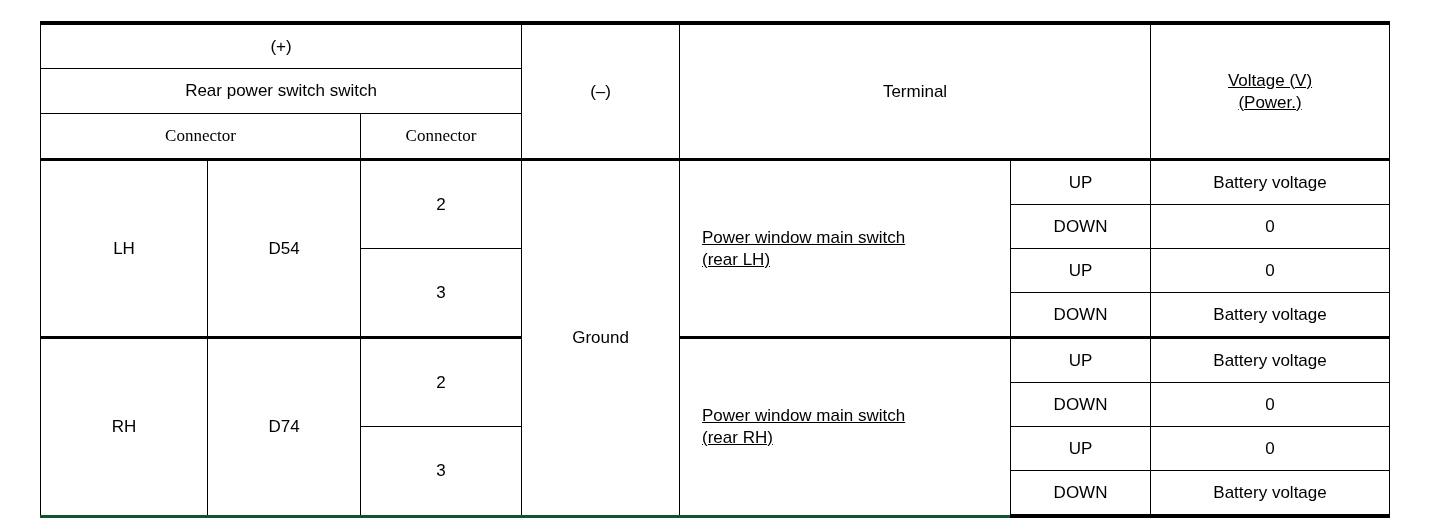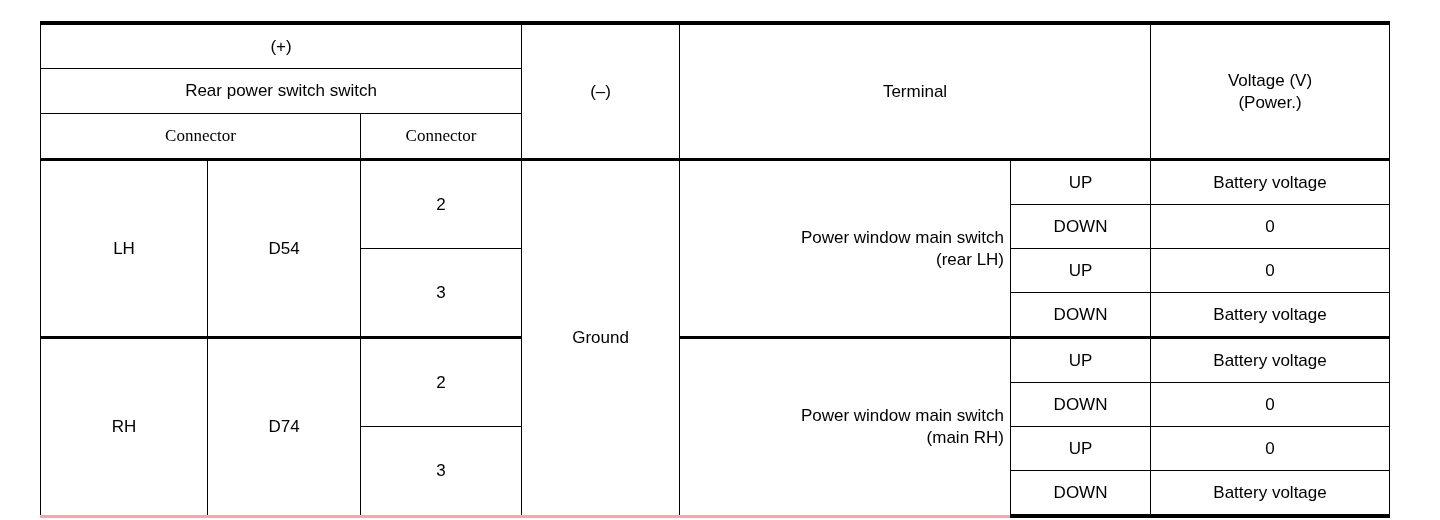--- a/index.html
+++ b/index.html
@@ -50,46 +50,46 @@
     border-top: 4px solid #000000;
   }
   .spec-table .rule-bottom td {
     border-bottom: 4px solid #000000;
   }
   
   .spec-table td.heavy-top {
     border-top: 3px solid #000000;
   }
   .spec-table td.heavy-bottom {
-    border-bottom: 3px solid #fca5a5;
+    border-bottom: 3px solid #14532d;
   }
 
   
   .spec-table td.cell-left {
-    text-align: right;
+    text-align: left;
     padding-left: 22px;
   }
 
   
   col.c-side      { width: 167px; }
   col.c-connector { width: 153px; }
   col.c-terminal  { width: 161px; }
   col.c-minus     { width: 158px; }
   col.c-condition { width: 331px; }
   col.c-updown    { width: 140px; }
   col.c-voltage   { width: 239px; }
 
   
   .h-row-1 td { height: 43px; }
   .h-row-2 td { height: 44px; }
   .h-row-3 td { height: 44px; font-family: Liberation Serif, serif; }
   
   .b-row td { height: 43px; }
 
-  .cond-line { display: block; }
+  .cond-line { display: block; text-decoration: underline; }
 </style>
 </head>
 <body>
 
 <div id="page-root">
 
   <table class="spec-table">
     <colgroup>
       <col class="c-side">
       <col class="c-connector">
@@ -148,21 +148,21 @@
       <td>DOWN</td>
       <td>Battery voltage</td>
     </tr>
 
     <tr class="b-row">
       <td rowspan="4" class="heavy-top heavy-bottom">RH</td>
       <td rowspan="4" class="heavy-top heavy-bottom">D74</td>
       <td rowspan="2" class="heavy-top">2</td>
       <td rowspan="4" class="cell-left heavy-top heavy-bottom">
         <span class="cond-line">Power window main switch</span>
-        <span class="cond-line">(main RH)</span>
+        <span class="cond-line">(rear RH)</span>
       </td>
       <td class="heavy-top">UP</td>
       <td class="heavy-top">Battery voltage</td>
     </tr>
 
     <tr class="b-row">
       <td>DOWN</td>
       <td>0</td>
     </tr>
 

